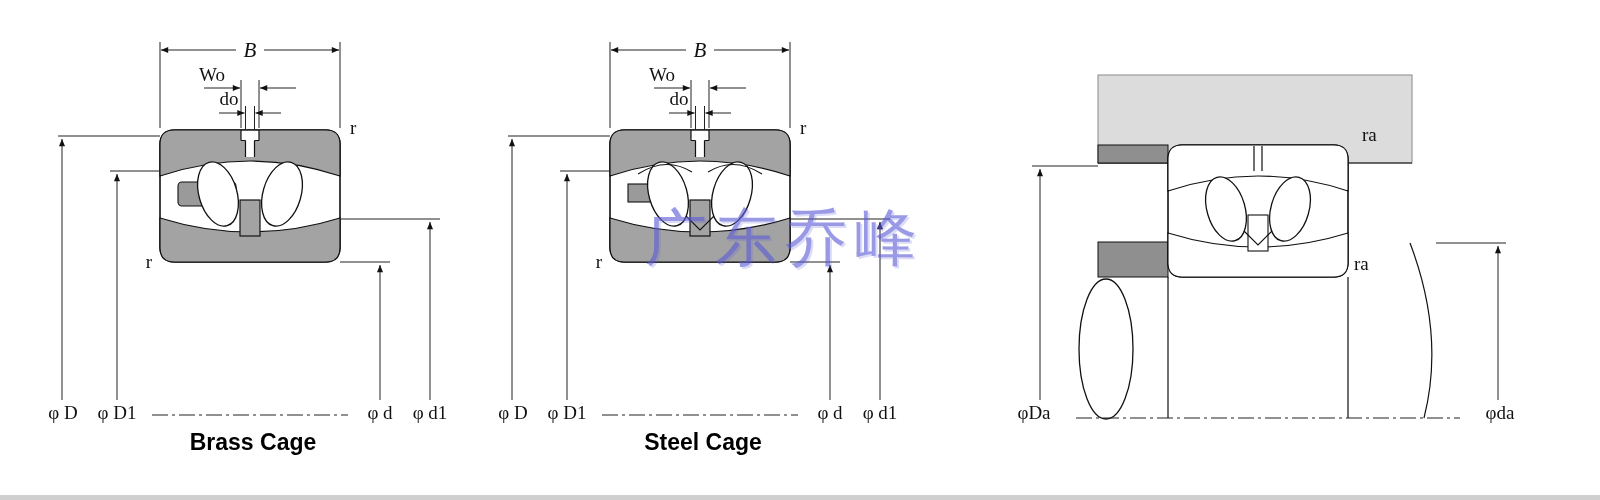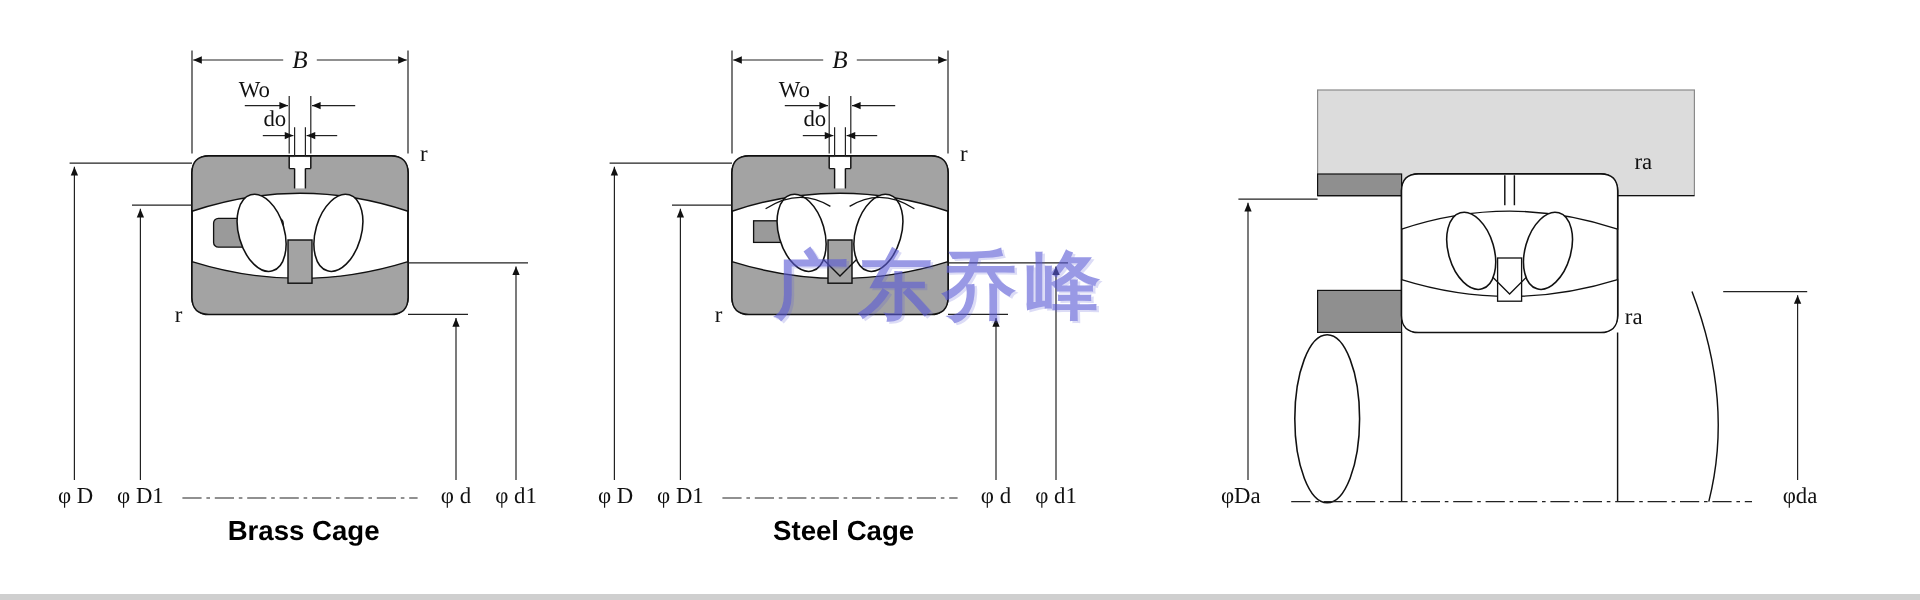--- a/index.html
+++ b/index.html
@@ -20,21 +20,21 @@
   .wfill{fill:#fff;stroke:none}
   .bandW{fill:#fff;stroke:#111;stroke-width:1.1}
   .housing{fill:#dcdcdc;stroke:#8a8a8a;stroke-width:1}
   .spacer{fill:#8f8f8f;stroke:#111;stroke-width:1}
   
   text.dim{font-family:"Liberation Serif",serif;font-size:19px;fill:#111}
   text.dimB{font-family:"Liberation Serif",serif;font-size:21px;font-style:italic;fill:#111}
   text.cap{font-family:"Liberation Sans",sans-serif;font-size:23px;font-weight:700;fill:#000}
   
   #watermark{position:absolute;left:645px;top:196px;z-index:5;
-    font-family:"DejaVu Sans",sans-serif;font-size:62px;font-weight:700;
+    font-family:"DejaVu Sans",sans-serif;font-size:62px;font-weight:400;
     color:#5b5bd6;opacity:.62;letter-spacing:8px;white-space:nowrap;
     text-shadow:2px 2px 0 rgba(91,91,214,.35);pointer-events:none;}
   #bottom-edge{position:absolute;left:0;right:0;bottom:0;height:5px;background:#cfcfcf;}
 </style>
 </head>
 <body>
 
 <div id="canvas">
 
 <svg width="1600" height="500" viewBox="0 0 1600 500">

